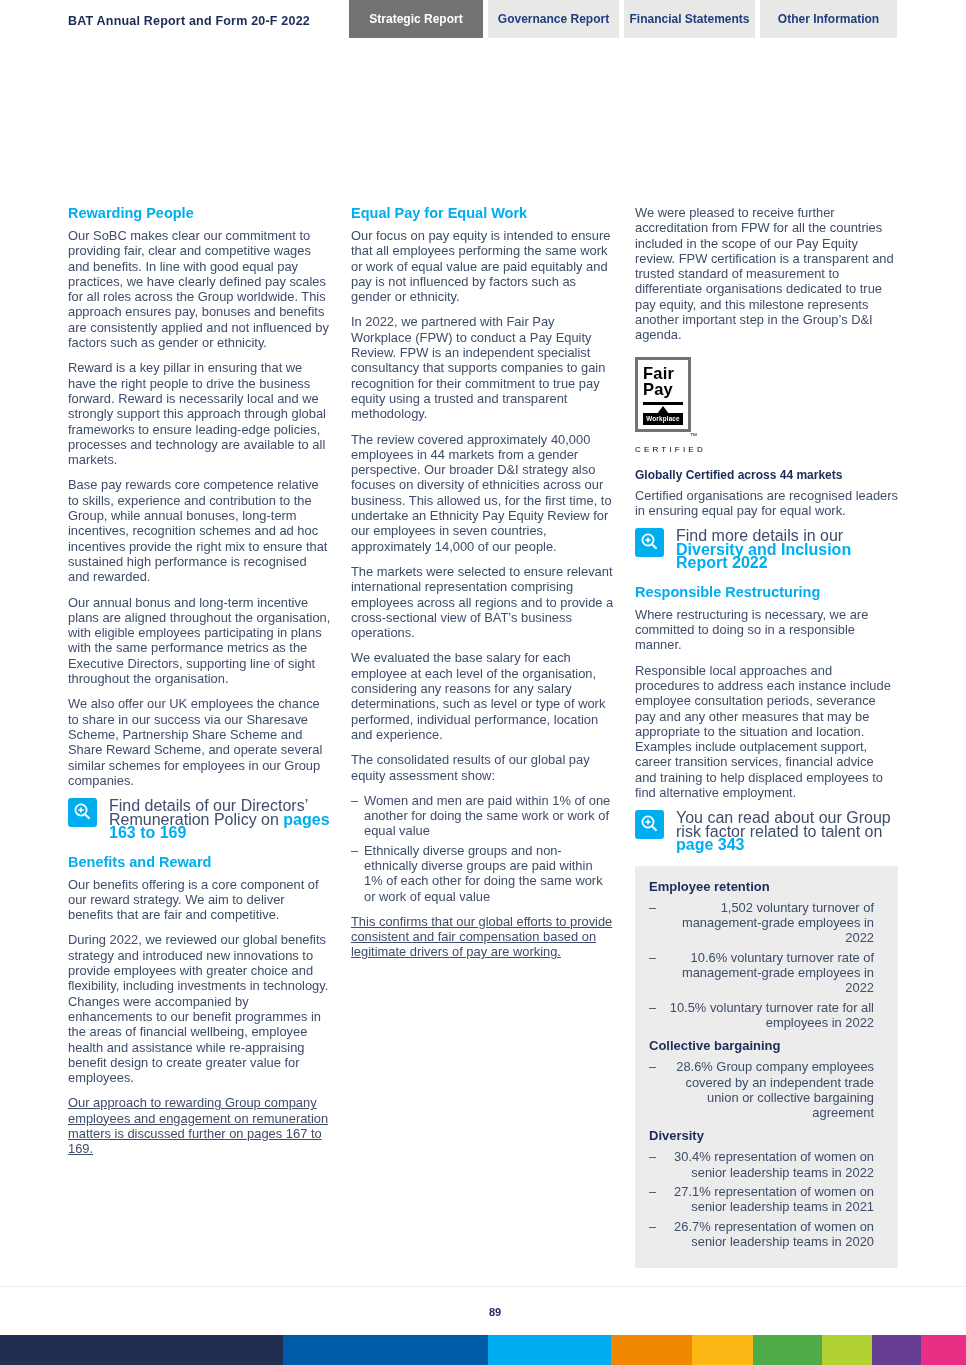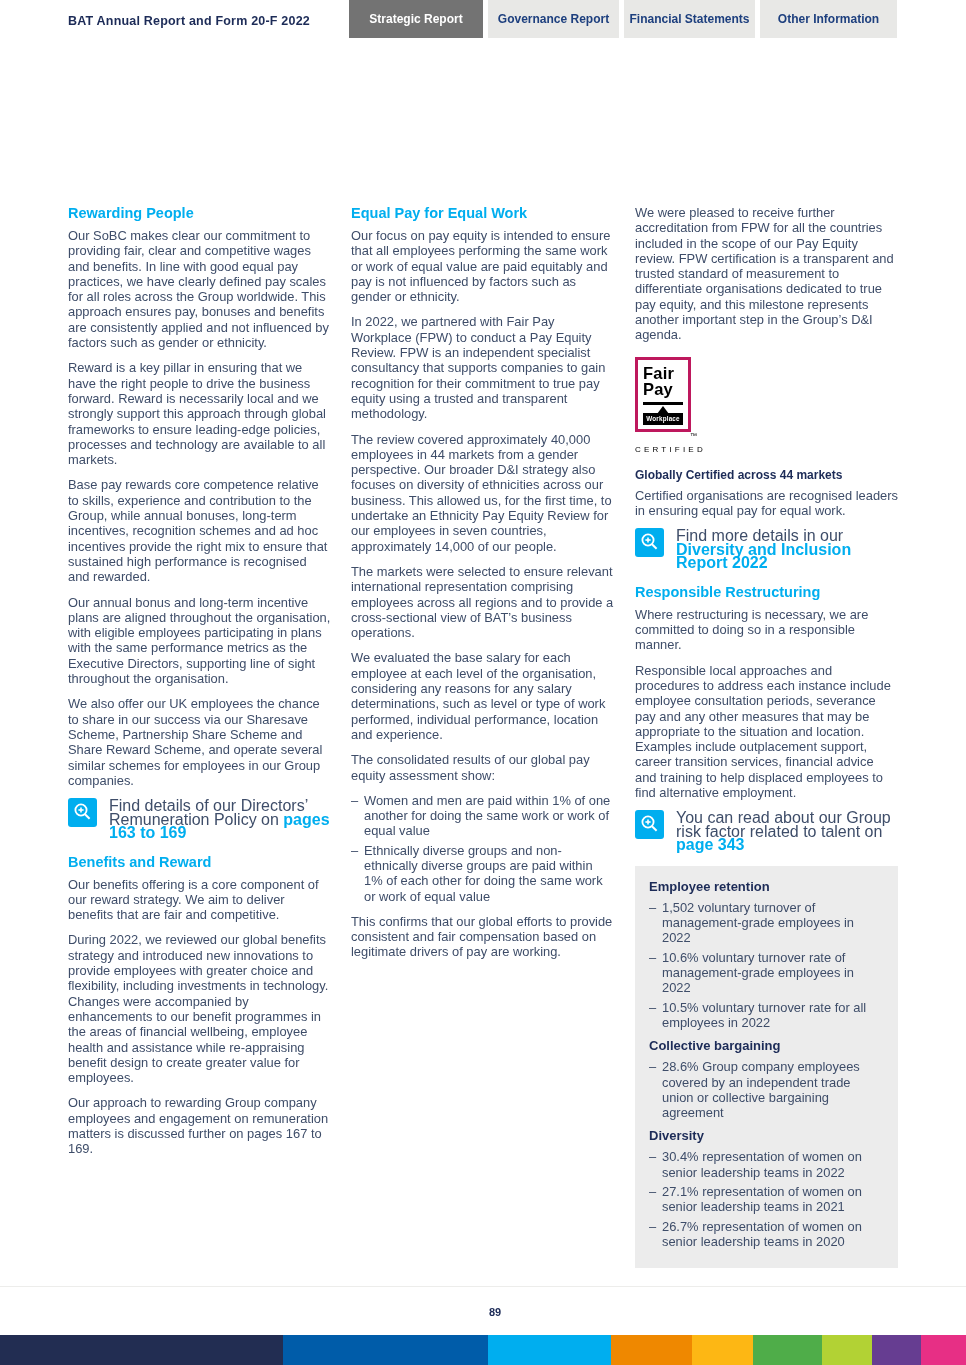--- a/index.html
+++ b/index.html
@@ -25,55 +25,55 @@
   .tab:nth-child(4){ width:137px; }
   .tab.active { background:#737373; color:#ffffff;text-align:center; }
   
   .col { position:absolute; top:205px; width:263px; }
   .col-1 { left:68px; }
   .col-2 { left:351px; }
   .col-3 { left:635px; }
   .h-cyan { color:#00aeef; font-size:14.5px; font-weight:bold; margin:0 0 7px 0; }
   .h-navy { color:#1c2b57; font-size:12px; font-weight:bold; margin:14px 0 6px 0; }
   .col p { font-size:12.9px; line-height:15.3px; margin:0 0 10px 0; }
-  .col p:last-child { margin-bottom:0; }
+  .col p:last-child { margin-bottom:0;text-decoration:underline; }
   ul.dash { list-style:none; margin:0 0 10px 0; }
   ul.dash li {
     position:relative; padding-left:13px; font-size:12.9px; line-height:15.3px;
     margin-bottom:4px;
   }
   ul.dash li::before { content:"–"; position:absolute; left:0; top:0; }
   
   .callout { display:flex; align-items:flex-start; gap:12px; margin:4px 0 14px 0; }
   .callout .ico { flex:0 0 29px; width:29px; height:29px; }
   .callout .txt { font-size:16px; line-height:13.5px; color:#3e4d69; padding-top:1px; }
   .link { color:#00aeef; font-weight:bold; text-decoration:none; cursor:pointer; }
   
   .fp-wrap { margin:14px 0 4px 0; width:70px; }
   .fp-box {
-    width:56px; border:3px solid #be185d; padding:5px 5px 4px 5px; background:#fff;
+    width:56px; border:3px solid #737373; padding:5px 5px 4px 5px; background:#fff;
   }
   .fp-word { font-size:16.5px; line-height:16px; font-weight:bold; color:#000; letter-spacing:.2px; }
   .fp-seesaw { margin-top:5px; border-top:3px solid #000; position:relative; height:10px; }
   .fp-tri {
     position:absolute; left:50%; transform:translateX(-50%); top:1px;
     width:0; height:0; border-left:6px solid transparent; border-right:6px solid transparent;
     border-bottom:8px solid #000;
   }
   .fp-banner {
     margin-top:1px; background:#000; color:#fff; font-size:6.3px; font-weight:bold;
     text-align:center; padding:2.5px 0; letter-spacing:.2px;
   }
   .fp-tm { display:block; text-align:right; font-size:7px; color:#000; width:62px; line-height:7px; }
   .fp-cert { margin-top:6px; font-size:8px; letter-spacing:3.2px; color:#000; }
   
   .statbox { background:#ececec; padding:13px 24px 15px 14px; margin-top:14px; width:263px; }
   .statbox h4 { color:#1c2b57; font-size:13px; font-weight:bold; margin:8px 0 6px 0; }
   .statbox h4:first-child { margin-top:0; }
-  .statbox ul.dash { margin-bottom:0; }
+  .statbox ul.dash { margin-bottom:0;text-align:right; }
   
   .foot-rule { position:absolute; left:0; top:1286px; width:966px; height:1px; background:#ededeb; }
   .page-num {
     position:absolute; left:12px; top:1306px; width:966px; text-align:center;
     font-size:11px; font-weight:bold; color:#1c2b57;
   }
   .bottombar { position:absolute; left:0; bottom:0; width:966px; height:30px; display:flex; }
   .bottombar .seg { height:30px; }
 </style>
 </head>

